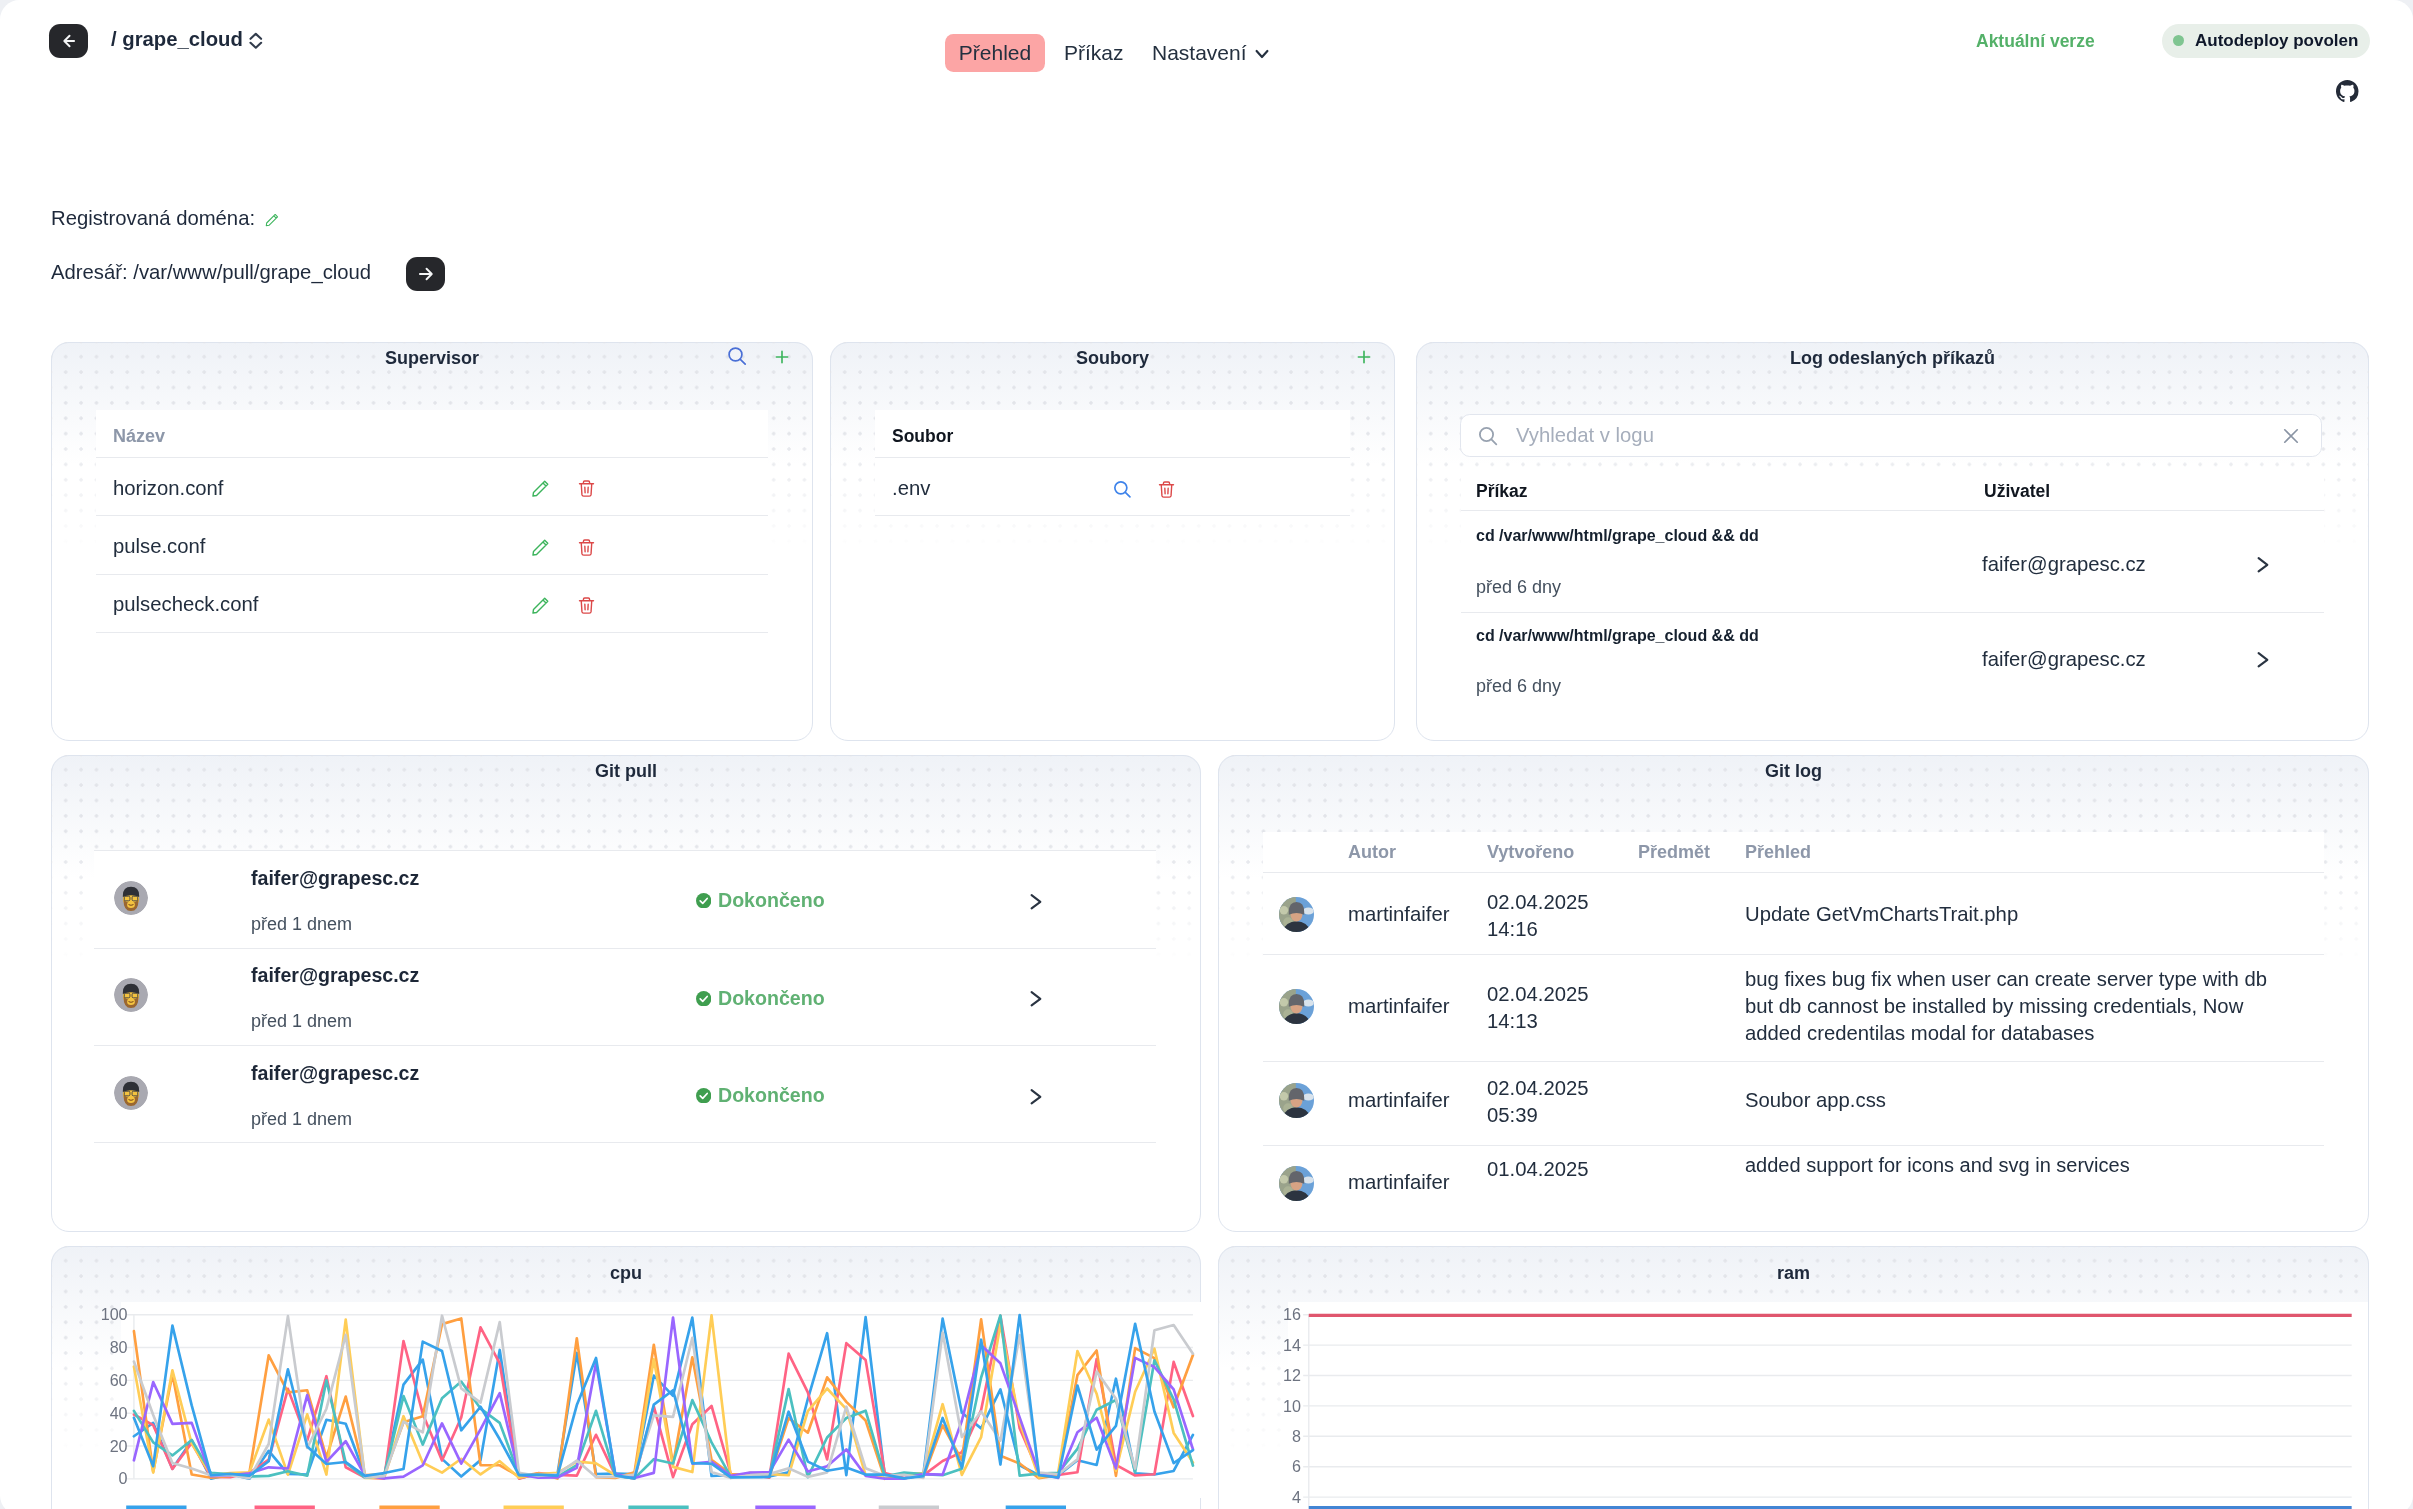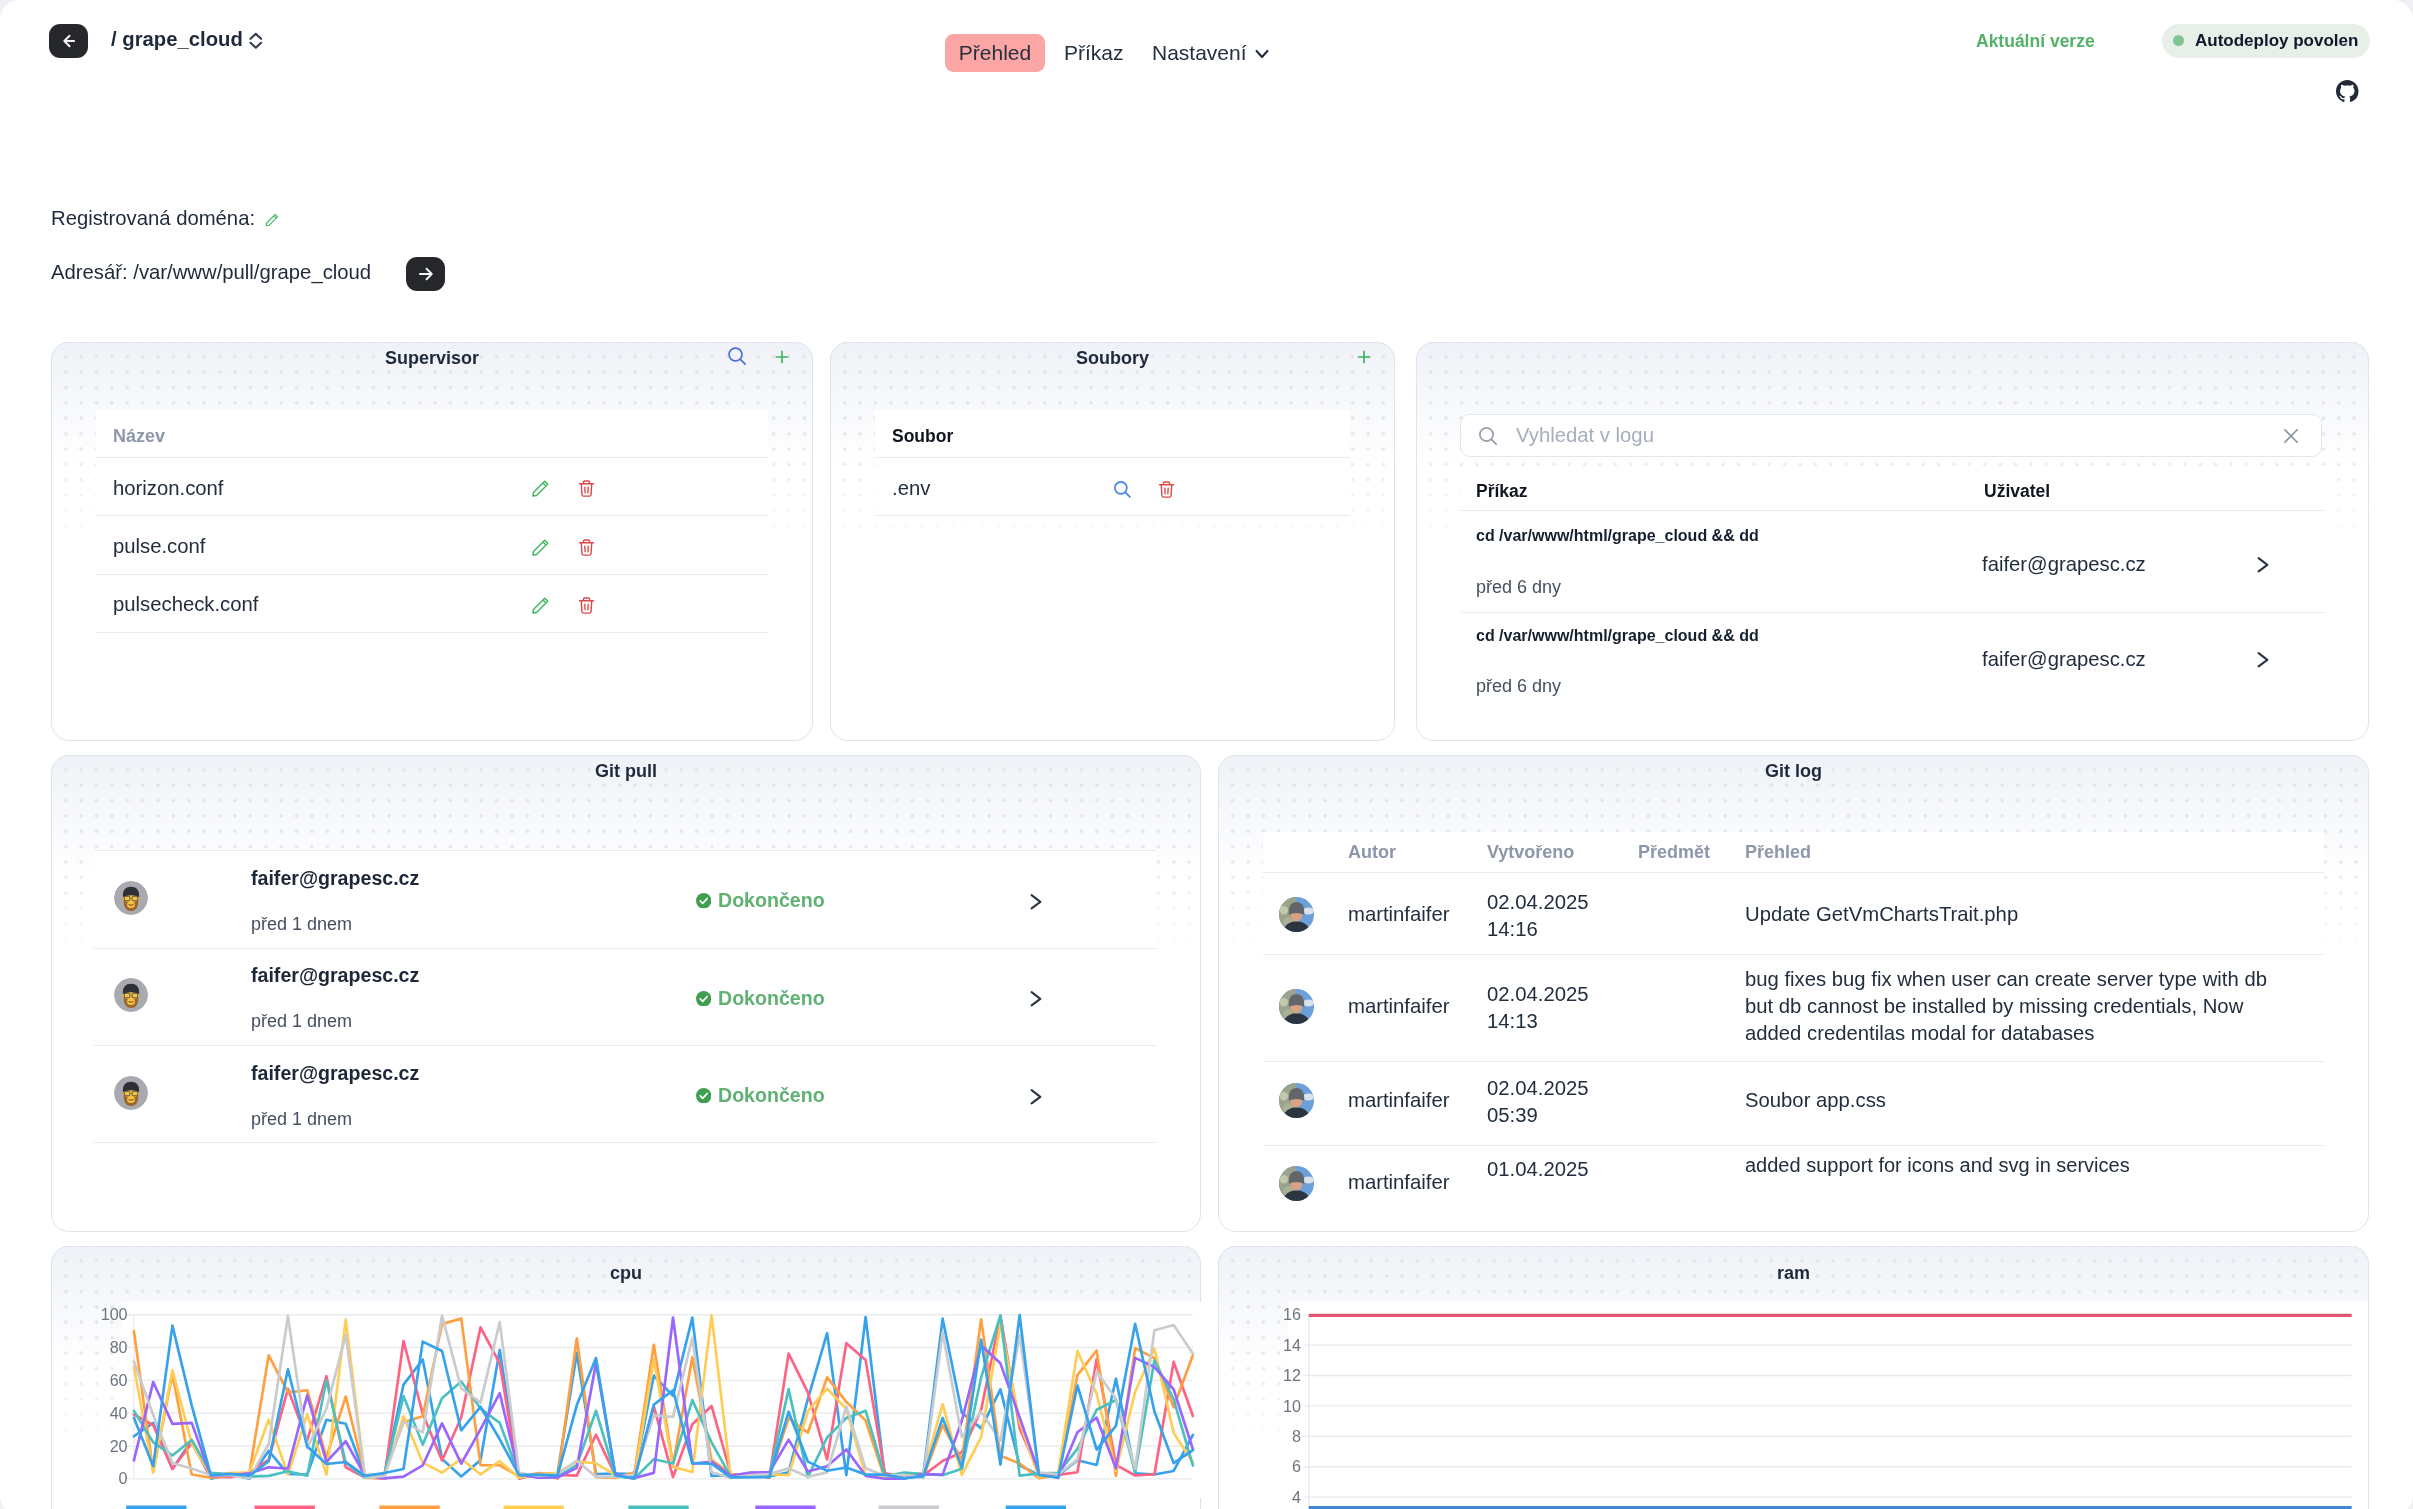--- a/index.html
+++ b/index.html
@@ -162,20 +162,21 @@
   <svg class="abs" style="left:281px;top:136px;" width="22.5" height="22.5" viewBox="0 0 24 24">
         <circle cx="10.5" cy="10.5" r="6.4" stroke="#3e83ea" stroke-width="1.8" fill="none"></circle>
         <path d="M15.3 15.3 L20.2 20.2" stroke="#3e83ea" stroke-width="1.8" stroke-linecap="round"></path>
       </svg>
   <svg class="abs" style="left:326px;top:137px;" width="21" height="21" viewBox="0 0 24 24">
         <path d="M4 6.5 H20 M8.5 6.5 V4.8 C8.5 4 9.1 3.4 9.9 3.4 H14.1 C14.9 3.4 15.5 4 15.5 4.8 V6.5 M6 6.5 L6.8 19 C6.9 20 7.7 20.7 8.7 20.7 H15.3 C16.3 20.7 17.1 20 17.2 19 L18 6.5 M10.1 10.5 L10.4 16.8 M13.9 10.5 L13.6 16.8" stroke="#dc4848" stroke-width="1.6" fill="none" stroke-linecap="round" stroke-linejoin="round"></path>
       </svg>
 </div>
 
 <div class="card" style="left:1416px;top:342px;width:953px;height:399px;">
+  <div class="ctitle">Log odeslaných příkazů</div>
   <div class="abs" style="left:44px;top:72px;width:862px;height:43px;background:#fff;border:1.4px solid #e2e6ee;border-radius:9.8px;"></div>
   <svg class="abs" style="left:60px;top:82px;" width="24" height="24" viewBox="0 0 24 24">
         <circle cx="10.5" cy="10.5" r="6.6" stroke="#98a2b0" stroke-width="1.8" fill="none"></circle>
         <path d="M15.4 15.4 L20.3 20.3" stroke="#98a2b0" stroke-width="1.8" stroke-linecap="round"></path>
       </svg>
   <div class="abs" style="left:100px;top:81px;font-size:20.3px;color:#a6aebc;line-height:25px;">Vyhledat v logu</div>
   <svg class="abs" style="left:866px;top:85px;" width="18" height="18" viewBox="0 0 26 26">
         <path d="M4 4 L22 22 M22 4 L4 22" stroke="#8a94a4" stroke-width="2.4" stroke-linecap="round"></path>
       </svg>
   <div class="white" style="left:45px;right:45px;top:125px;height:247px;"></div>

